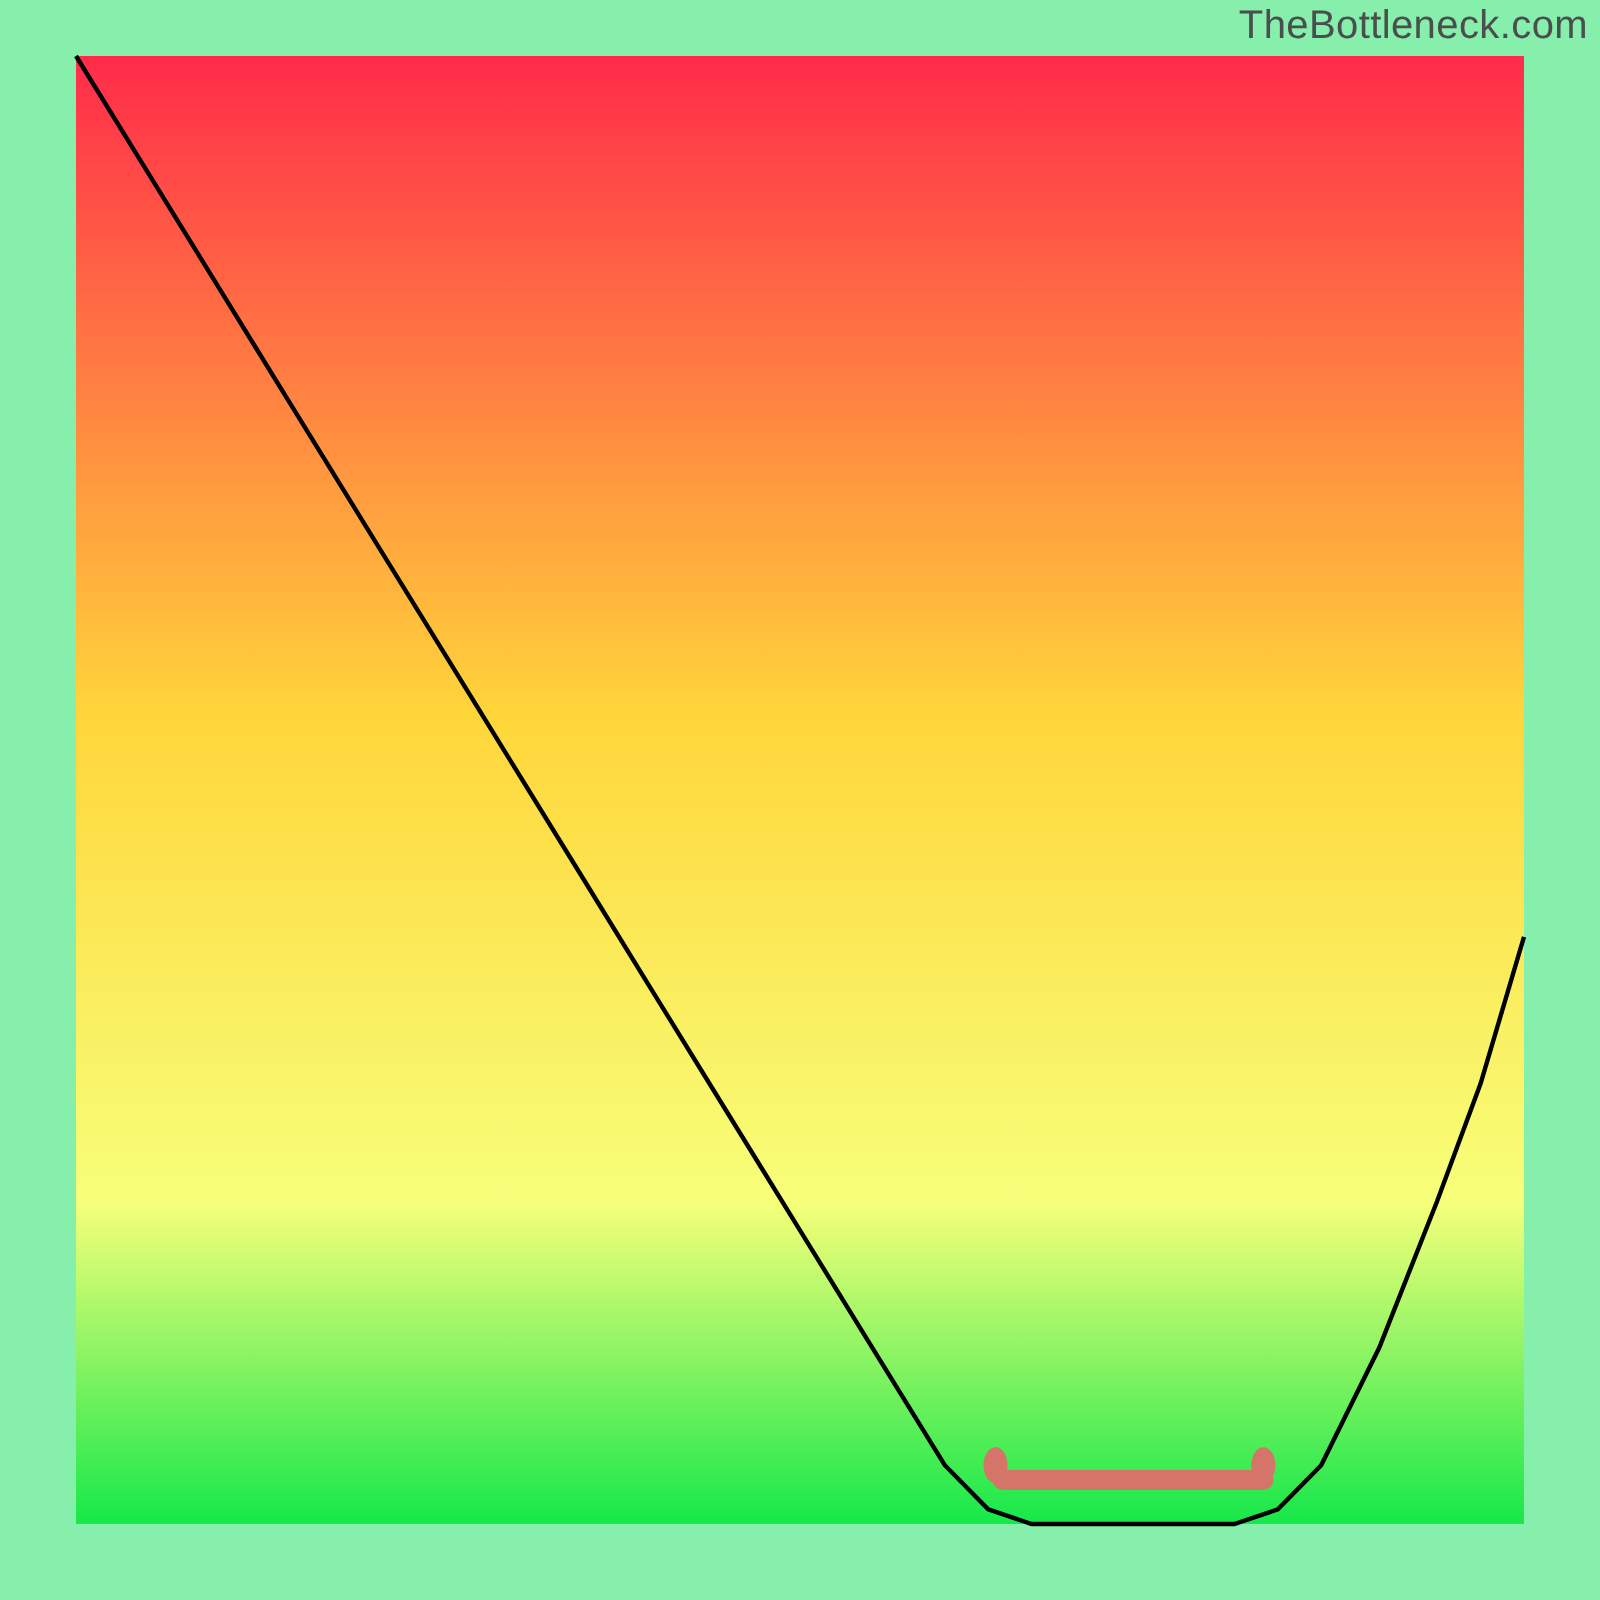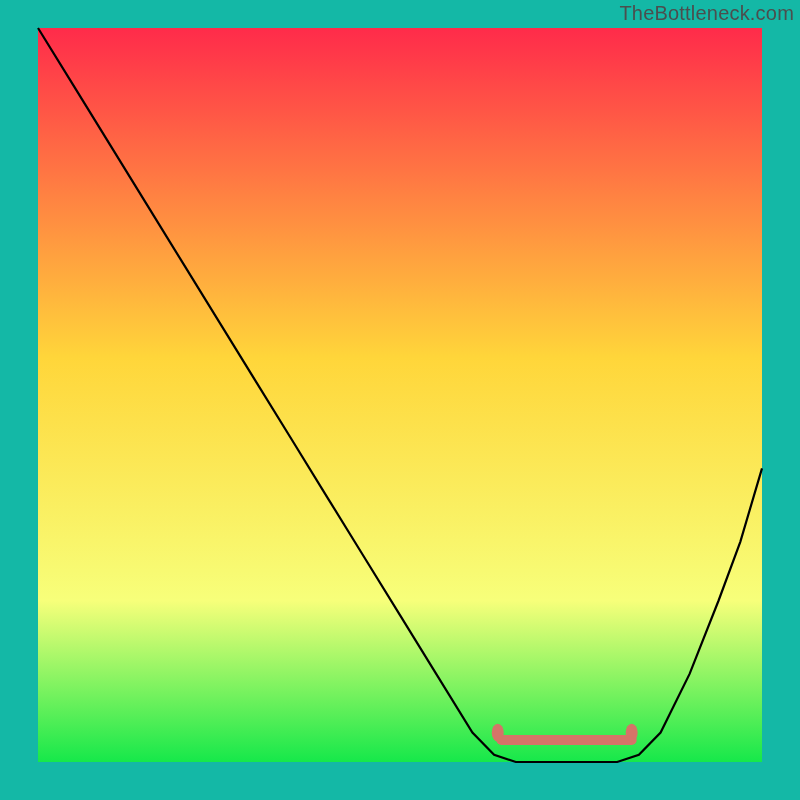--- a/index.html
+++ b/index.html
@@ -8,21 +8,21 @@
     background: #fff;
     width: 800px;
     height: 800px;
     overflow: hidden;
     font-family: Arial, Helvetica, sans-serif;
   }
   .frame {
     position: relative;
     width: 800px;
     height: 800px;
-    background: #14b8a6;
+    background: #86efac;
   }
   .watermark {
     position: absolute;
     top: 2px;
     right: 6px;
     font-size: 20px;
     font-weight: 500;
     color: #4b4e4e;
     letter-spacing: 0.2px;
     z-index: 10;

